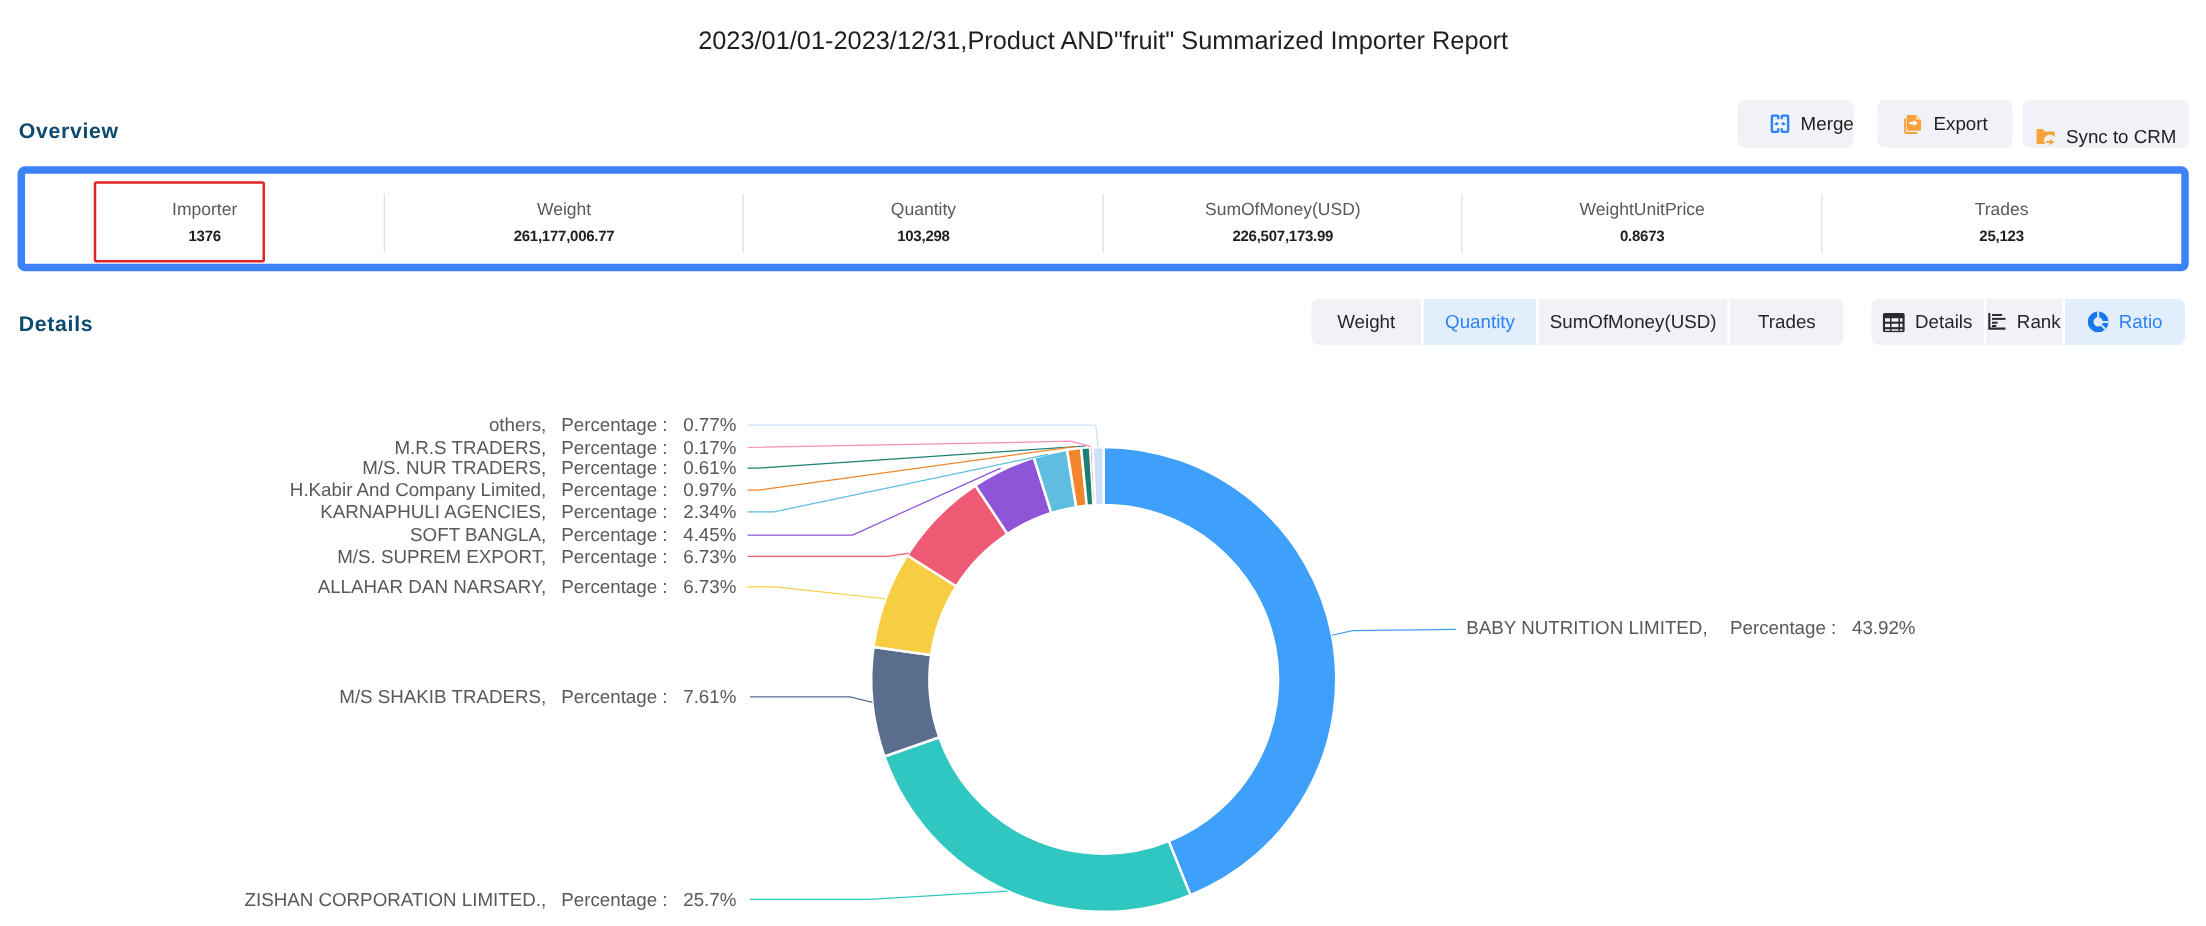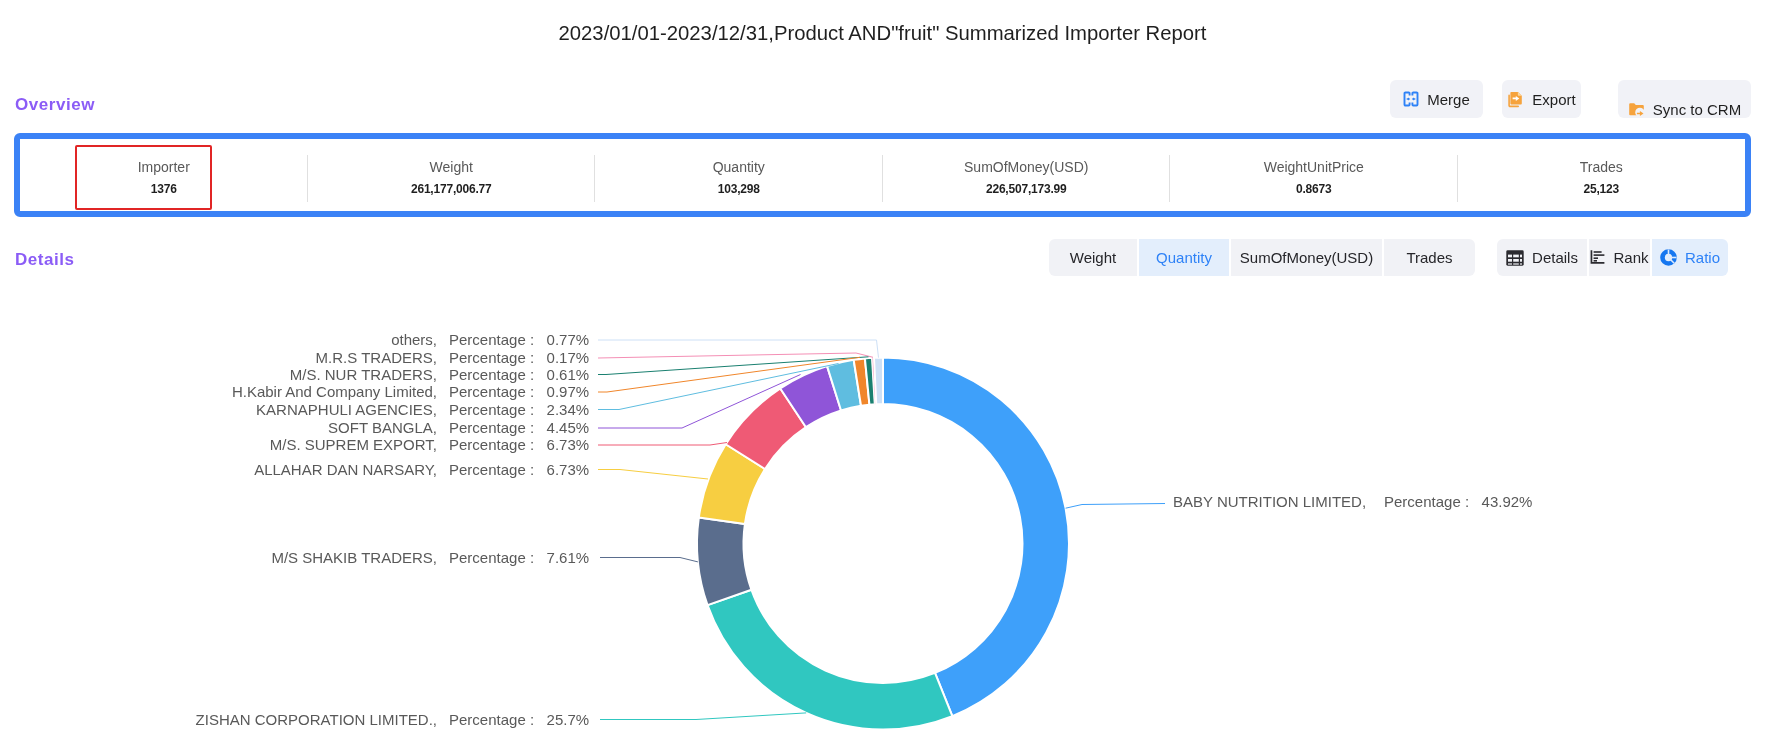--- a/index.html
+++ b/index.html
@@ -1,46 +1,46 @@
 <!DOCTYPE html>
 <html><head>
 <meta charset="utf-8">
 <style>
   * { margin:0; padding:0; box-sizing:border-box; }
   html,body { background:#fff; }
   body { font-family:"Liberation Sans", sans-serif; width:1765px; height:741px; position:relative; overflow:hidden; }
   .abs { position:absolute; }
   .title { left:0; right:0; top:21.5px; text-align:center; font-size:20.3px; color:#1f1f1f; }
-  .h2 { font-weight:bold; font-size:17px; color:#8b5cf6; letter-spacing:0.55px; }
+  .h2 { font-weight:bold; font-size:17px; color:#0c4a6e; letter-spacing:0.55px; }
   .btn { position:absolute; height:38px; background:#f1f2f7; border-radius:6px; display:flex; align-items:center; justify-content:center; font-size:15px; color:#1f1f1f; gap:8px; }
   .card { position:absolute; left:14px; top:133px; width:1737px; height:84px; border:6px solid #3b82f6; border-radius:6px; display:flex; }
   .col { flex:1; position:relative; text-align:center; }
   .col .lbl { margin-top:20px; font-size:14px; color:#595959; }
   .col .val { margin-top:7px; font-size:12px; font-weight:bold; letter-spacing:-0.2px; color:#1f1f1f; }
   .divider { position:absolute; right:0; top:16px; height:47px; width:1px; background:#e0e0e0; }
   .redbox { position:absolute; left:55px; top:6px; width:137px; height:65px; border:2px solid #e12525; border-radius:2px; }
   .seg { position:absolute; top:239px; height:37px; display:flex; border-radius:6px; overflow:hidden; font-size:15px; }
   .seg .s { background:#f1f2f6; color:#26262a; display:flex; align-items:center; justify-content:center; gap:8px; }
   .seg .s.sel { background:#e3eefc; color:#2e82f7; }
   .seg .gap { width:2px; background:#fff; }
 </style>
 </head>
 <body>
 <div class="abs title">2023/01/01-2023/12/31,Product AND"fruit" Summarized Importer Report</div>
 <div class="abs h2" style="left:15px; top:95px;">Overview</div>
 
-<div class="btn" style="left:1390px; top:80px; width:93px;">
+<div class="btn" style="left:1390px; top:80px; width:93px;justify-content:flex-end;">
   <svg width="16" height="16" viewBox="0 0 16 16" fill="none" stroke="#2e82f7" stroke-width="1.9" stroke-linejoin="round">
     <path d="M6.6 4.4 V2.4 A0.9 0.9 0 0 0 5.7 1.5 H2.4 A0.9 0.9 0 0 0 1.5 2.4 V13.6 A0.9 0.9 0 0 0 2.4 14.5 H5.7 A0.9 0.9 0 0 0 6.6 13.6 V11.6"></path>
     <path d="M9.4 4.4 V2.4 A0.9 0.9 0 0 1 10.3 1.5 H13.6 A0.9 0.9 0 0 1 14.5 2.4 V13.6 A0.9 0.9 0 0 1 13.6 14.5 H10.3 A0.9 0.9 0 0 1 9.4 13.6 V11.6"></path>
     <path d="M3.7 7.3 H5 V6.4 L7.3 8 L5 9.6 V8.7 H3.7 Z M12.3 7.3 H11 V6.4 L8.7 8 L11 9.6 V8.7 H12.3 Z" fill="#2e82f7" stroke="none"></path>
   </svg>
   <span>Merge</span>
 </div>
-<div class="btn" style="left:1502px; top:80px; width:79px;">
+<div class="btn" style="left:1502px; top:80px; width:108px;">
   <svg width="17" height="17" viewBox="0 0 17 17">
     <path d="M2.1 4.4 V14.5 A0.9 0.9 0 0 0 3 15.4 H11.2" fill="none" stroke="#f6a33d" stroke-width="1.6" stroke-linecap="round"></path>
     <path d="M4.3 0.9 H11 L14.8 4.7 V12.6 A0.9 0.9 0 0 1 13.9 13.5 H4.3 A0.9 0.9 0 0 1 3.4 12.6 V1.8 A0.9 0.9 0 0 1 4.3 0.9 Z" fill="#f6a33d"></path>
     <path d="M10.9 0.9 L14.8 4.8 H11.7 A0.8 0.8 0 0 1 10.9 4 Z" fill="#fcd9a1"></path>
     <path d="M5.6 6.5 h3.2 v-1.6 l3.5 2.5 -3.5 2.5 v-1.6 h-3.2 Z" fill="#fff"></path>
   </svg>
   <span>Export</span>
 </div>
 <div class="btn" style="left:1618px; top:80px; width:133px;align-items:flex-end;">
   <svg width="17" height="17" viewBox="0 0 17 17">
@@ -118,21 +118,21 @@
     <svg width="15" height="15" viewBox="0 0 15 15" fill="#2b2b30">
         <path d="M0.6 0.3 H2.3 V12 H14.4 V13.7 H0.6 Z"></path>
         <rect x="3.6" y="1.2" width="8" height="1.6"></rect>
         <rect x="3.6" y="4.3" width="10.8" height="1.6"></rect>
         <rect x="3.6" y="7.4" width="4.4" height="1.6"></rect>
         <rect x="3.6" y="10" width="3.4" height="1.6"></rect>
       </svg>
     <span>Rank</span>
     </div>
     <div class="gap"></div>
-  <div class="s sel" style="width:76px;align-items:center;">
+  <div class="s sel" style="width:96px;align-items:center;">
     <svg width="17" height="17" viewBox="0 0 17 17">
       <circle cx="8.5" cy="8.5" r="6" fill="none" stroke="#1677f0" stroke-width="4.6"></circle>
       <g stroke="#ddeafc" stroke-width="1.6">
           <path d="M8.5 8.5 V0.5"></path>
           <path d="M8.5 8.5 H16.5"></path>
           <path d="M8.5 8.5 L14.2 14.2"></path>
         </g>
     </svg>
     <span>Ratio</span>
     </div>

